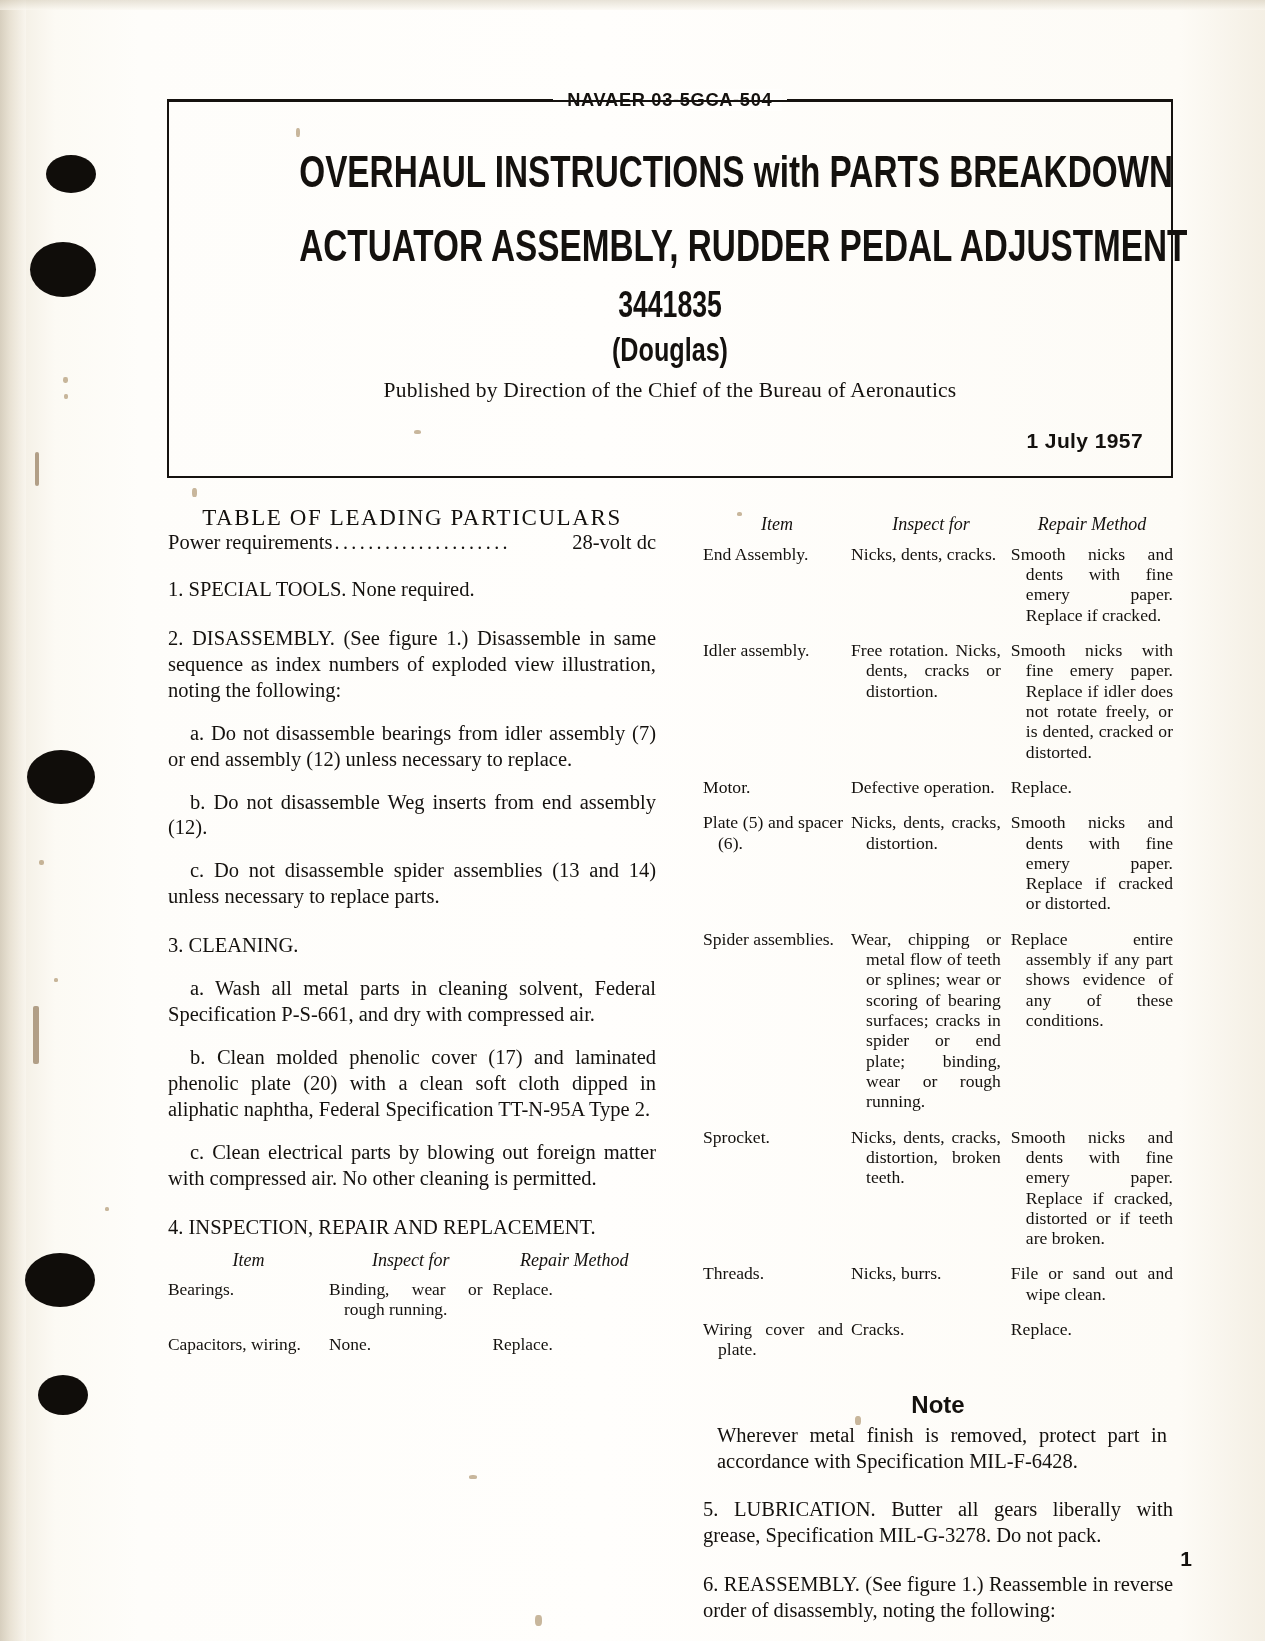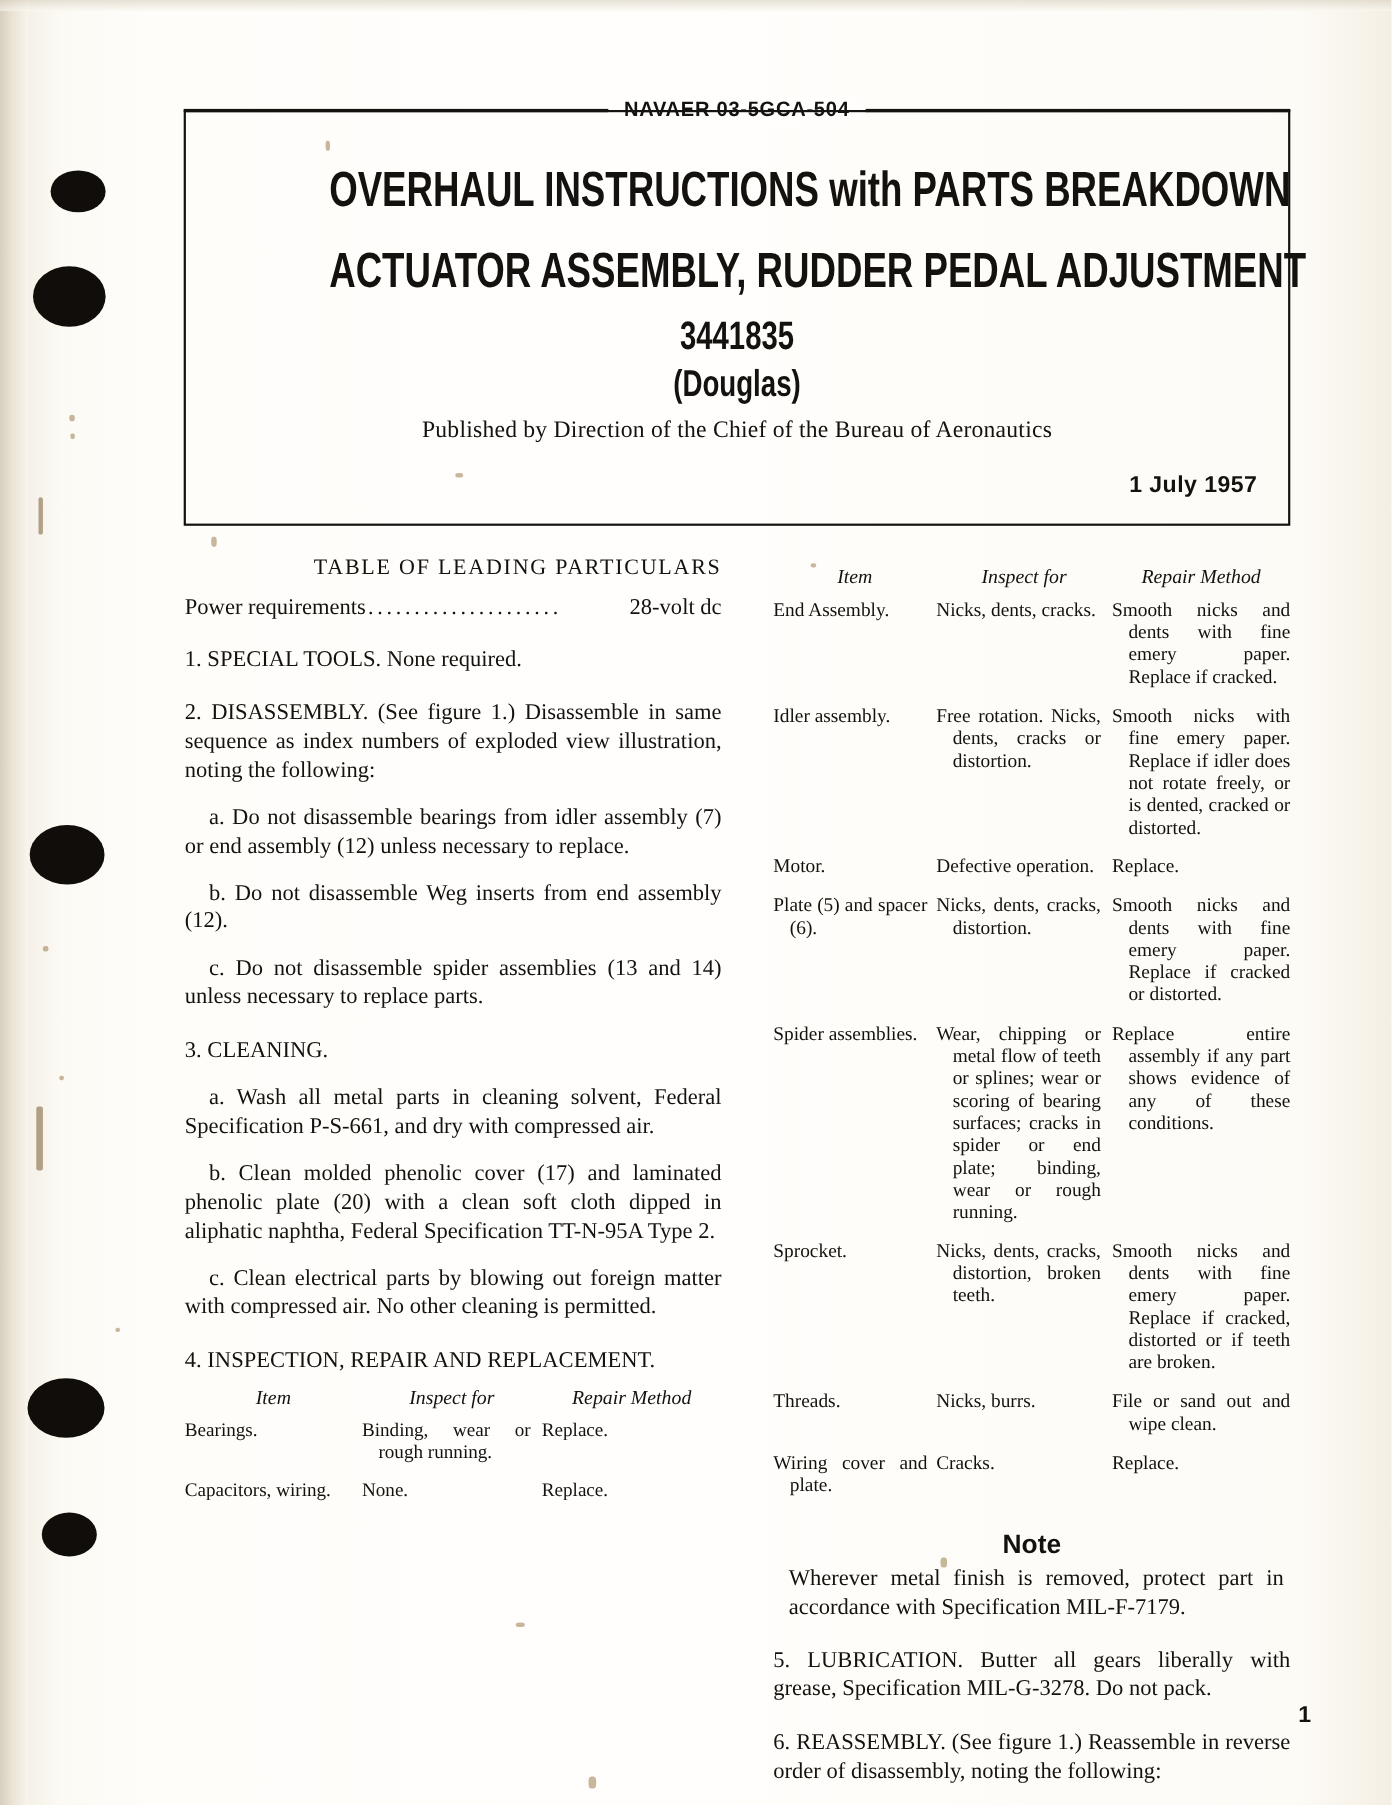--- a/index.html
+++ b/index.html
@@ -76,22 +76,21 @@
     position:absolute;right:28px;top:327px;
     font-family:"Liberation Sans", sans-serif;font-weight:bold;font-size:21px;
     letter-spacing:.4px;
   }
 
   
   #colL{position:absolute;left:168px;top:505px;width:488px;}
   #colR{position:absolute;left:703px;top:505px;width:470px;}
 
   .colhead{
-    text-align:right;font-size:20px;letter-spacing:1.6px;
-    margin-bottom:13px;
+    text-align:center;font-size:23px;letter-spacing:1.6px;
   }
   .leader-row{
     display:flex;align-items:baseline;font-size:20.5px;white-space:nowrap;
   }
   .leader-row .dots{
     flex:1 1 auto;overflow:hidden;white-space:nowrap;
     letter-spacing:3.4px;font-size:20px;margin:0 2px;
   }
   .sec{
     font-size:20.5px;line-height:1.265;text-align:justify;
@@ -328,19 +327,19 @@
         <td class="c1">
             <span class="ti">Wiring cover and plate.</span>
           </td>
         <td class="c2">Cracks.</td>
         <td class="c3">Replace.</td>
       </tr>
     </tbody>
   </table>
 
   <div class="notehead">Note</div>
-  <div class="notebody">Wherever metal finish is removed, protect part in accordance with Specification MIL-F-7179.</div>
+  <div class="notebody">Wherever metal finish is removed, protect part in accordance with Specification MIL-F-6428.</div>
 
   <div class="sec">5. LUBRICATION. Butter all gears liberally with grease, Specification MIL-G-3278. Do not pack.</div>
   <div class="sec">6. REASSEMBLY. (See figure 1.) Reassemble in reverse order of disassembly, noting the following:</div>
 </div>
 
 <div id="pageno">1</div>
 
 </body></html>

